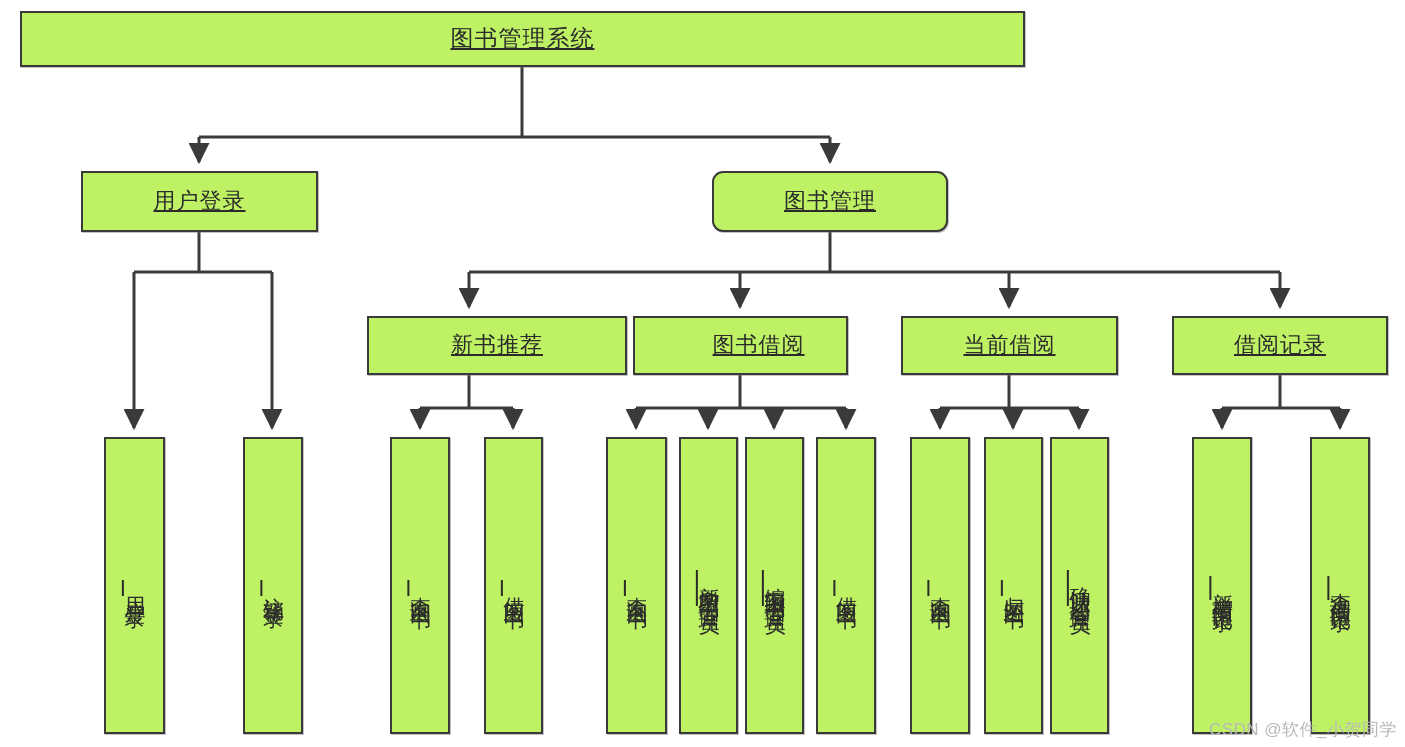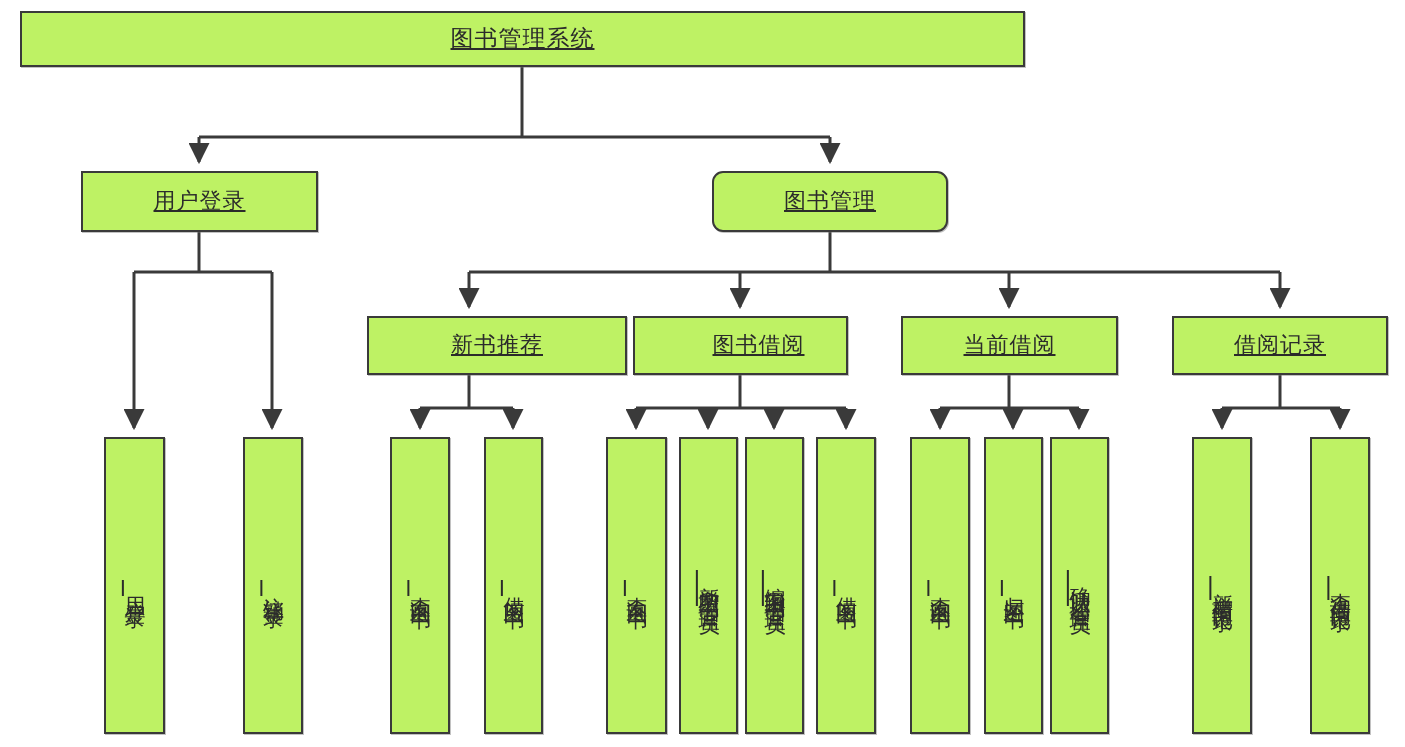--- a/index.html
+++ b/index.html
@@ -187,13 +187,14 @@
   <div class="node node-v" style="left:1050px; top:437px; width:59px; height:297px;">
     <span class="vtext">确认归还（管理员）</span>
   </div>
   <div class="node node-v" style="left:1192px; top:437px; width:60px; height:297px;">
     <span class="vtext">新增借阅记录</span>
   </div>
   <div class="node node-v" style="left:1310px; top:437px; width:60px; height:297px;">
     <span class="vtext">查询借阅记录</span>
   </div>
 
+  <div class="watermark">CSDN @软件_小贺同学</div>
 </div>
 
 </body></html>

